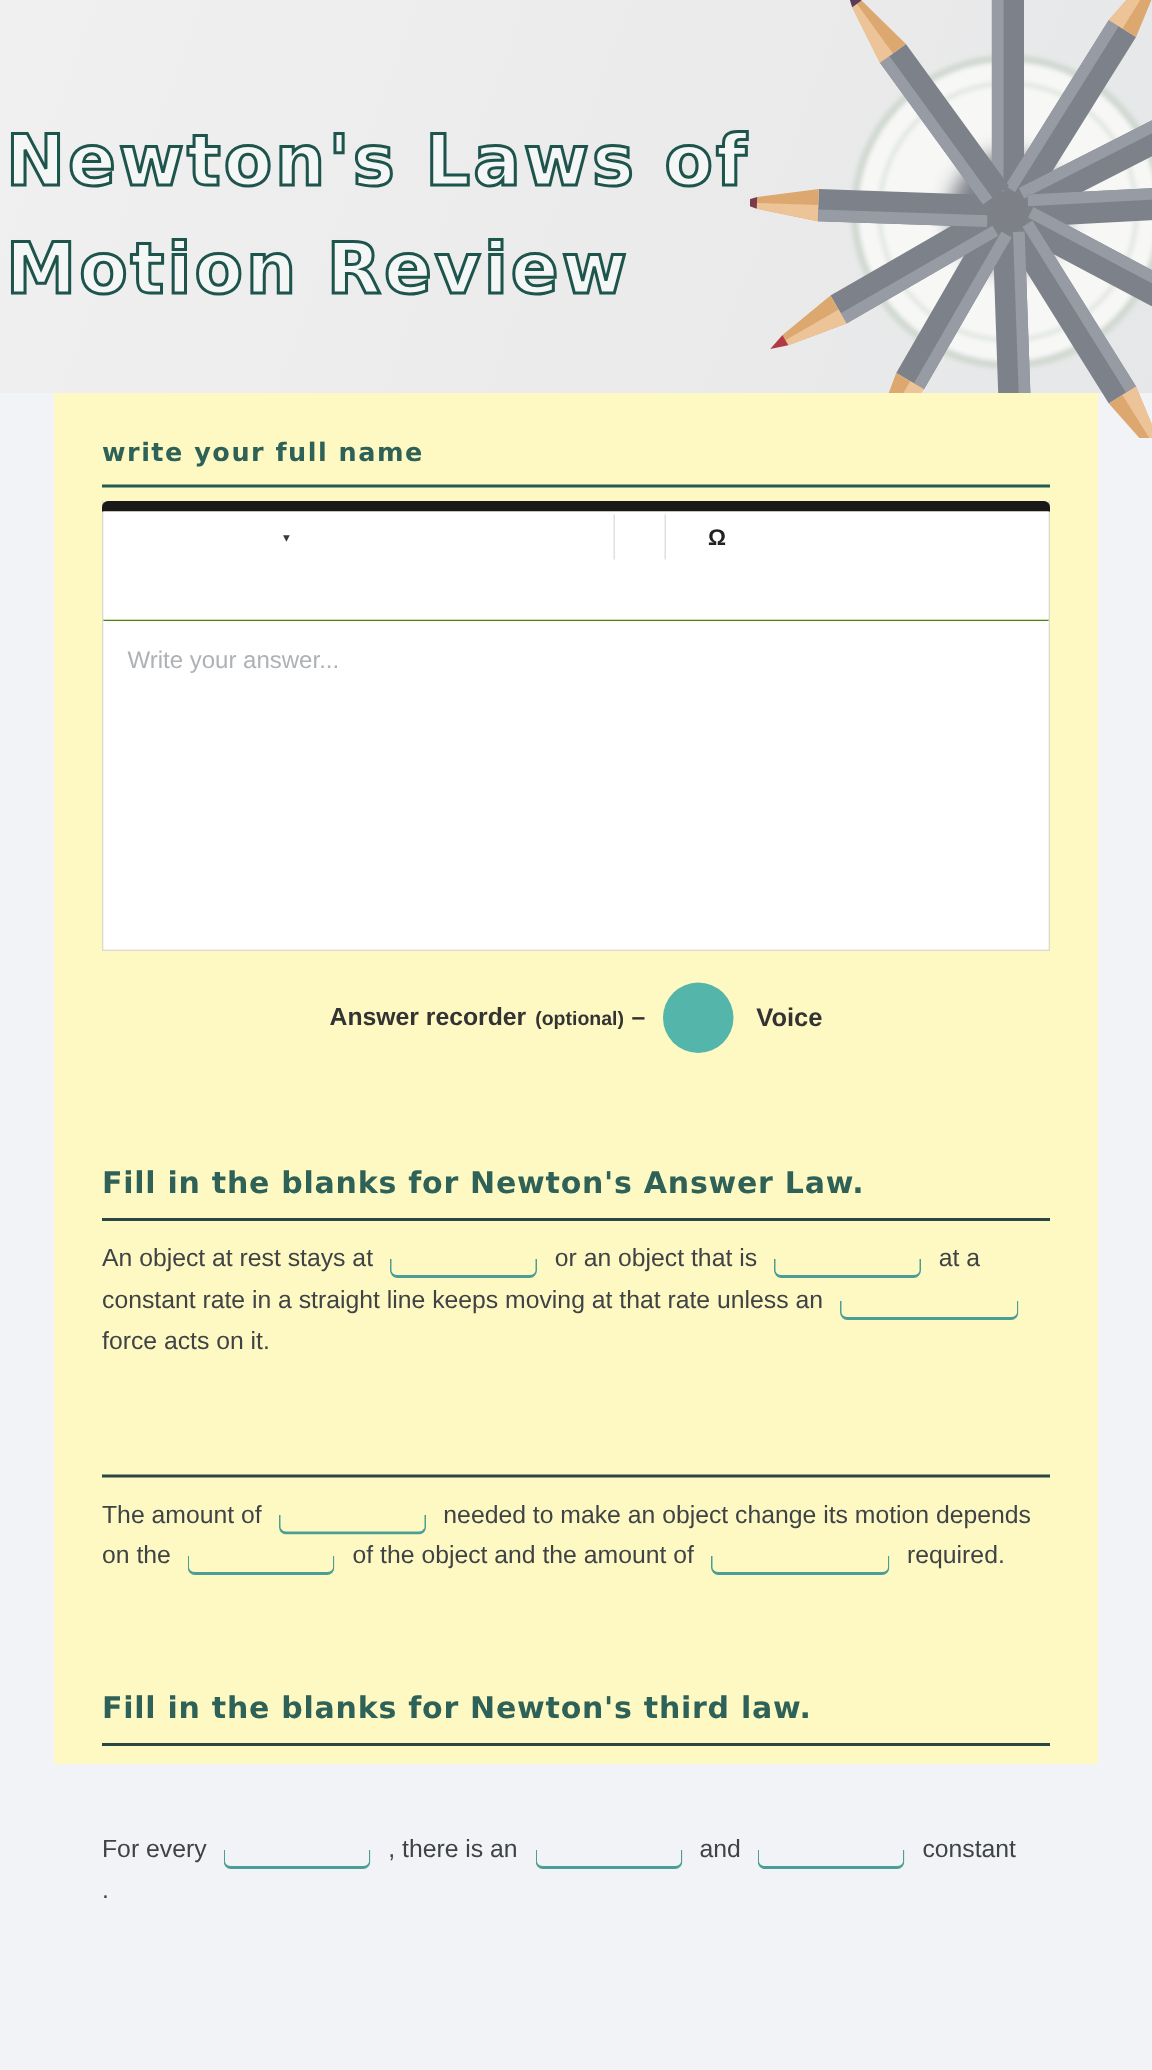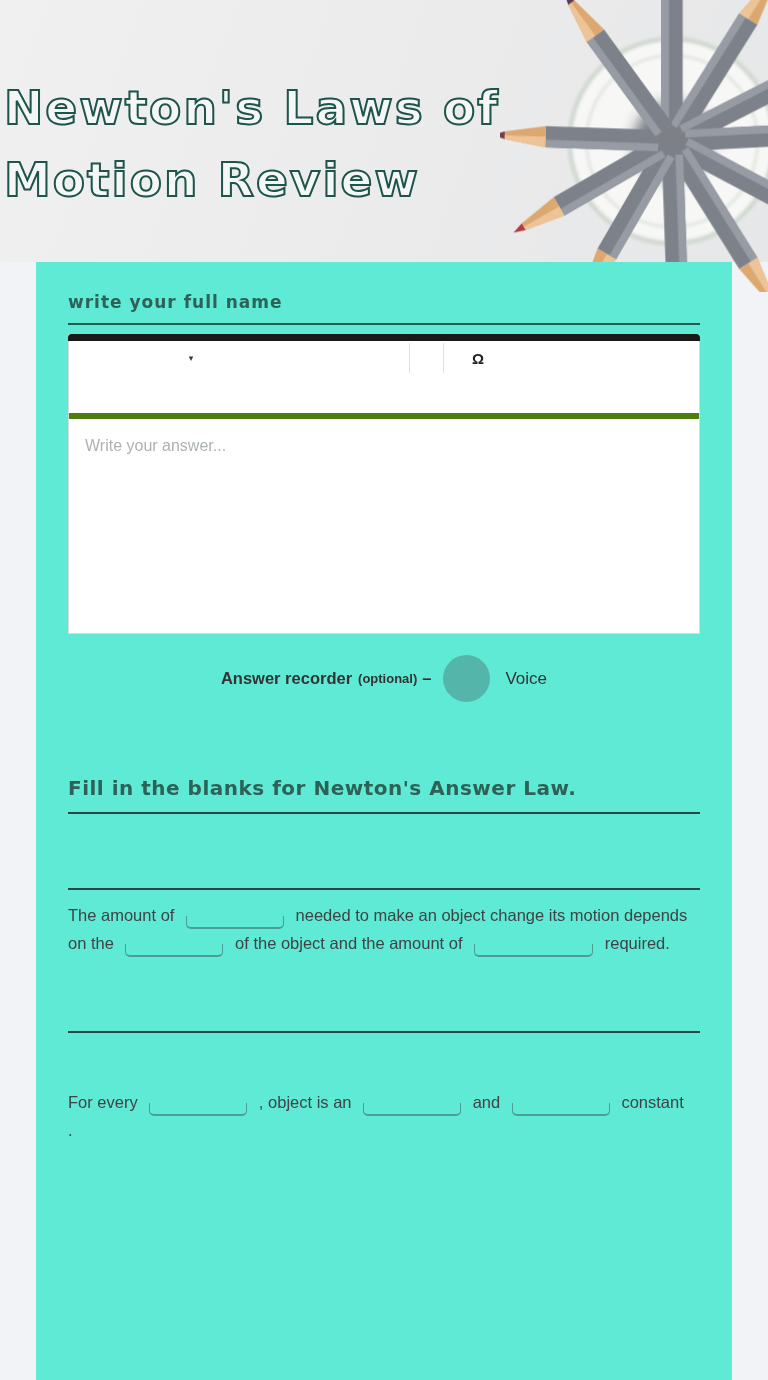--- a/index.html
+++ b/index.html
@@ -20,52 +20,52 @@
   .title {
     position:absolute; top:72px; left:4px; z-index:2;
     font-family:"DejaVu Sans",sans-serif;
     font-weight:700; font-size:47px; line-height:72px; letter-spacing:2px;
     color:#f5f6f6;
     -webkit-text-stroke:2px #1d544b;
     text-shadow:0 0 1px #1d544b;
   }
   
   .card {
-    position:absolute; top:262px; left:36px; width:696px; height:1118px;
-    background:#5eead4; z-index:3; padding:30px 32px 0 32px;
+    position:absolute; top:262px; left:36px; width:696px; height:914px;
+    background:#fef9c3; z-index:3; padding:30px 32px 0 32px;
   }
   .q-label {
     font-family:"DejaVu Sans",sans-serif;
     font-size:17px; font-weight:700; letter-spacing:1px; color:#2e6157;
   }
   .label-rule { height:0; border-bottom:2px solid #235a52; margin-top:11px; }
   
   .editor { margin-top:10px; border:1px solid #d8d8d8; border-top:none; }
   .editor-topbar { height:7px; background:#191919; border-radius:4px 4px 0 0; margin:-1px -1px 0 -1px; }
   .toolbar { height:72px; background:#fff; position:relative; }
   .tb-row { height:34px; display:flex; align-items:stretch; }
   .tb-dropdown { width:340px; display:flex; align-items:center; justify-content:center; cursor:pointer; background:none; border:none; }
   .caret { font-size:9px; color:#3a3a3a; transform:translateX(-48px); }
   .tb-sep { width:1px; background:#e0e0e0; margin:2px 0; }
   .tb-empty { width:33px; }
   .tb-omega { width:68px; display:flex; align-items:center; justify-content:flex-start; padding-left:28px;
     font-size:15px; font-weight:700; color:#222; background:none; border:none; cursor:pointer; }
-  .answer-area { border-top:6px solid #4d7c0f; height:220px; }
+  .answer-area { border-top:1px solid #4d7c0f; height:220px; }
   .answer-area textarea {
     width:100%; height:100%; border:none; outline:none; resize:none;
     padding:18px 16px; font-family:"Liberation Sans",sans-serif; font-size:16px; color:#3f4346;
   }
   .answer-area textarea::placeholder { color:#aeb2b5; }
   
   .recorder { margin-top:21px; height:47px; display:flex; align-items:center;justify-content:center; }
   .rec-label { font-size:16.5px; font-weight:700; color:#333; }
   .rec-optional { font-size:13px; font-weight:700; color:#333; margin-left:6px; }
   .rec-dash { font-size:16.5px; font-weight:700; color:#333; margin-left:5px; }
   .rec-btn { width:47px; height:47px; border-radius:50%; background:#54b6ab; border:none; margin-left:12px; cursor:pointer; }
-  .rec-voice { font-size:17px; font-weight:400; color:#333; margin-left:15px; }
+  .rec-voice { font-size:17px; font-weight:700; color:#333; margin-left:15px; }
   
   .section { margin-top:74px; }
   .sec-heading {
     font-family:"DejaVu Sans",sans-serif;
     font-size:20px; font-weight:700; letter-spacing:0.5px; color:#2e6157;
   }
   .sec-rule { height:0; border-bottom:2px solid #2b4743; margin-top:12px; }
   .sec-text { margin-top:12px; font-size:16.5px; line-height:27.5px; color:#3f4346; }
   .sec-text.push-down { margin-top:56px; }
   .blank {
@@ -211,30 +211,34 @@
     <span class="rec-label">Answer recorder</span>
     <span class="rec-optional">(optional)</span>
     <span class="rec-dash">–</span>
     <button class="rec-btn"></button>
     <span class="rec-voice">Voice</span>
   </div>
 
   <div class="section">
     <div class="sec-heading">Fill in the blanks for Newton's Answer Law.</div>
     <div class="sec-rule"></div>
+    <p class="sec-text">
+      <span> An object at rest stays at </span><span class="blank"></span><span> or an object that is </span><span class="blank"></span><span> at a constant rate in a straight line keeps moving at that rate unless an </span><span class="blank wide"></span><span> force acts on it. </span>
+    </p>
   </div>
 
   <div class="section">
     <div class="sec-rule"></div>
     <p class="sec-text">
       <span> The amount of </span><span class="blank"></span><span> needed to make an object change its motion depends on the </span><span class="blank"></span><span> of the object and the amount of </span><span class="blank wide"></span><span> required. </span>
     </p>
   </div>
 
   <div class="section">
+    <div class="sec-heading">Fill in the blanks for Newton's third law.</div>
     <div class="sec-rule"></div>
     <p class="sec-text push-down">
-      <span> For every </span><span class="blank"></span><span> , object is an </span><span class="blank"></span><span> and </span><span class="blank"></span><span> constant </span><br>
+      <span> For every </span><span class="blank"></span><span> , there is an </span><span class="blank"></span><span> and </span><span class="blank"></span><span> constant </span><br>
       <span> . </span>
     </p>
   </div>
 
 </div>
 
 </body></html>

